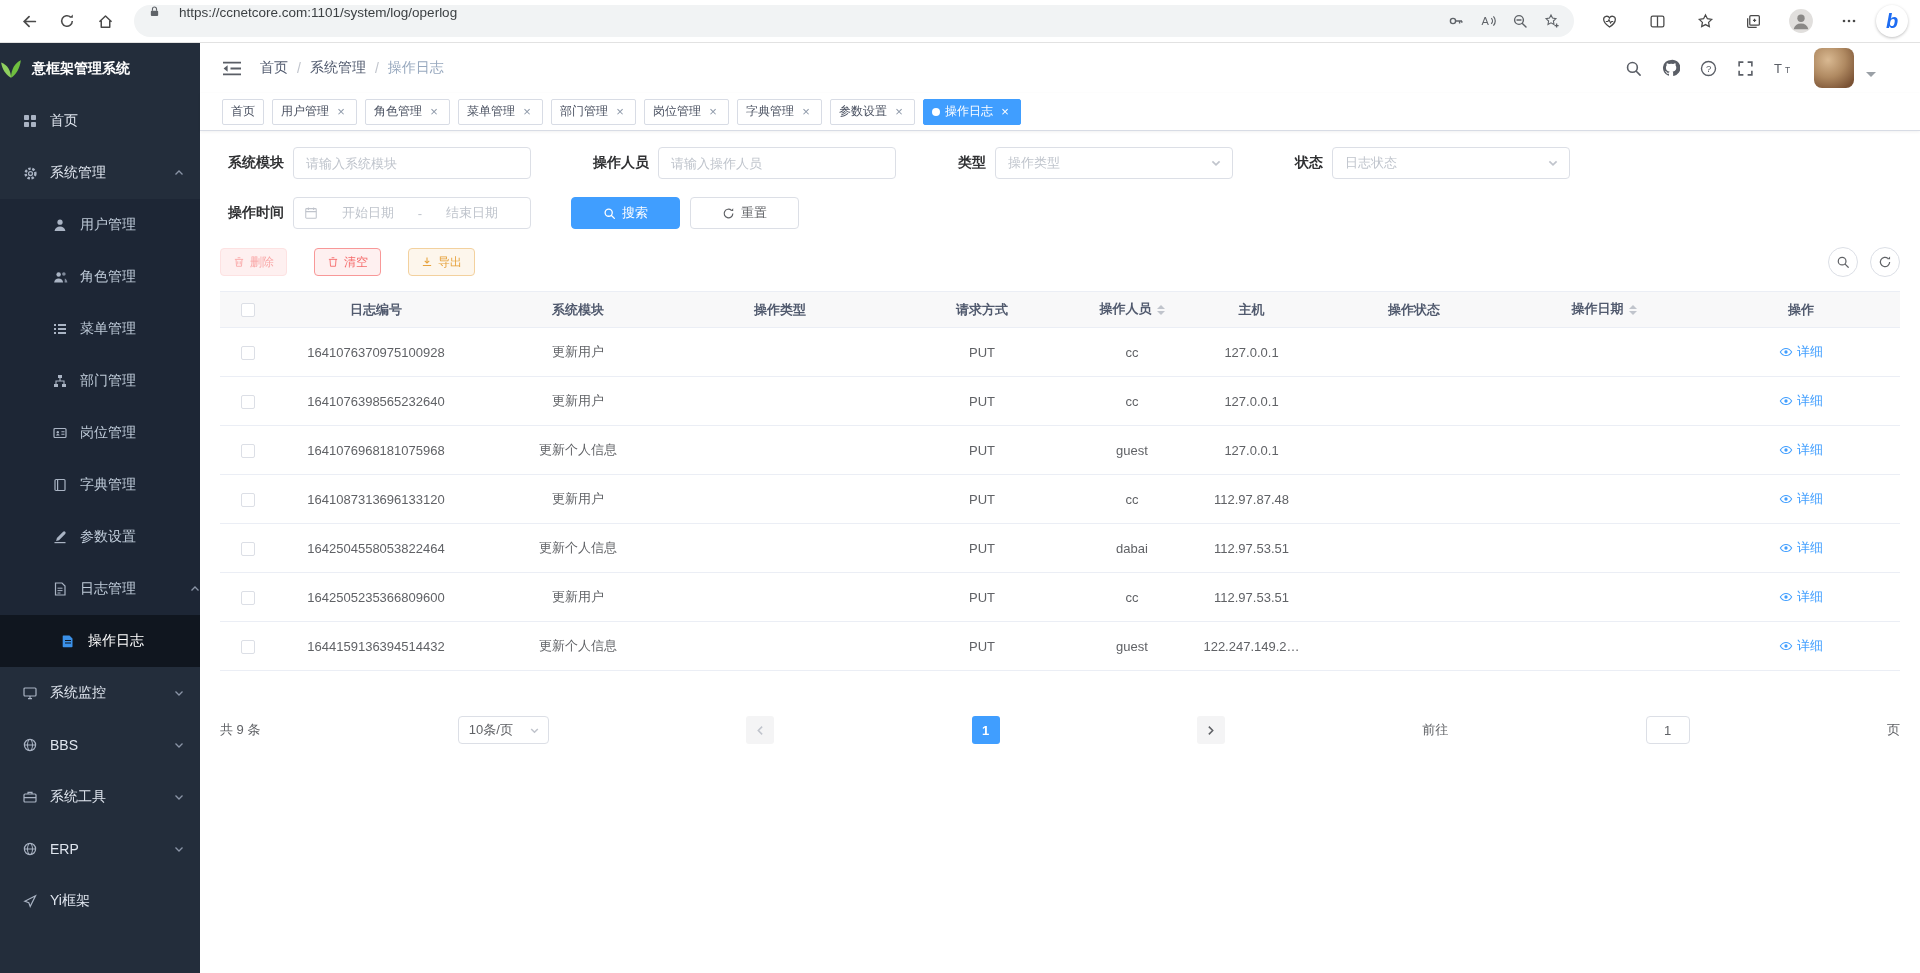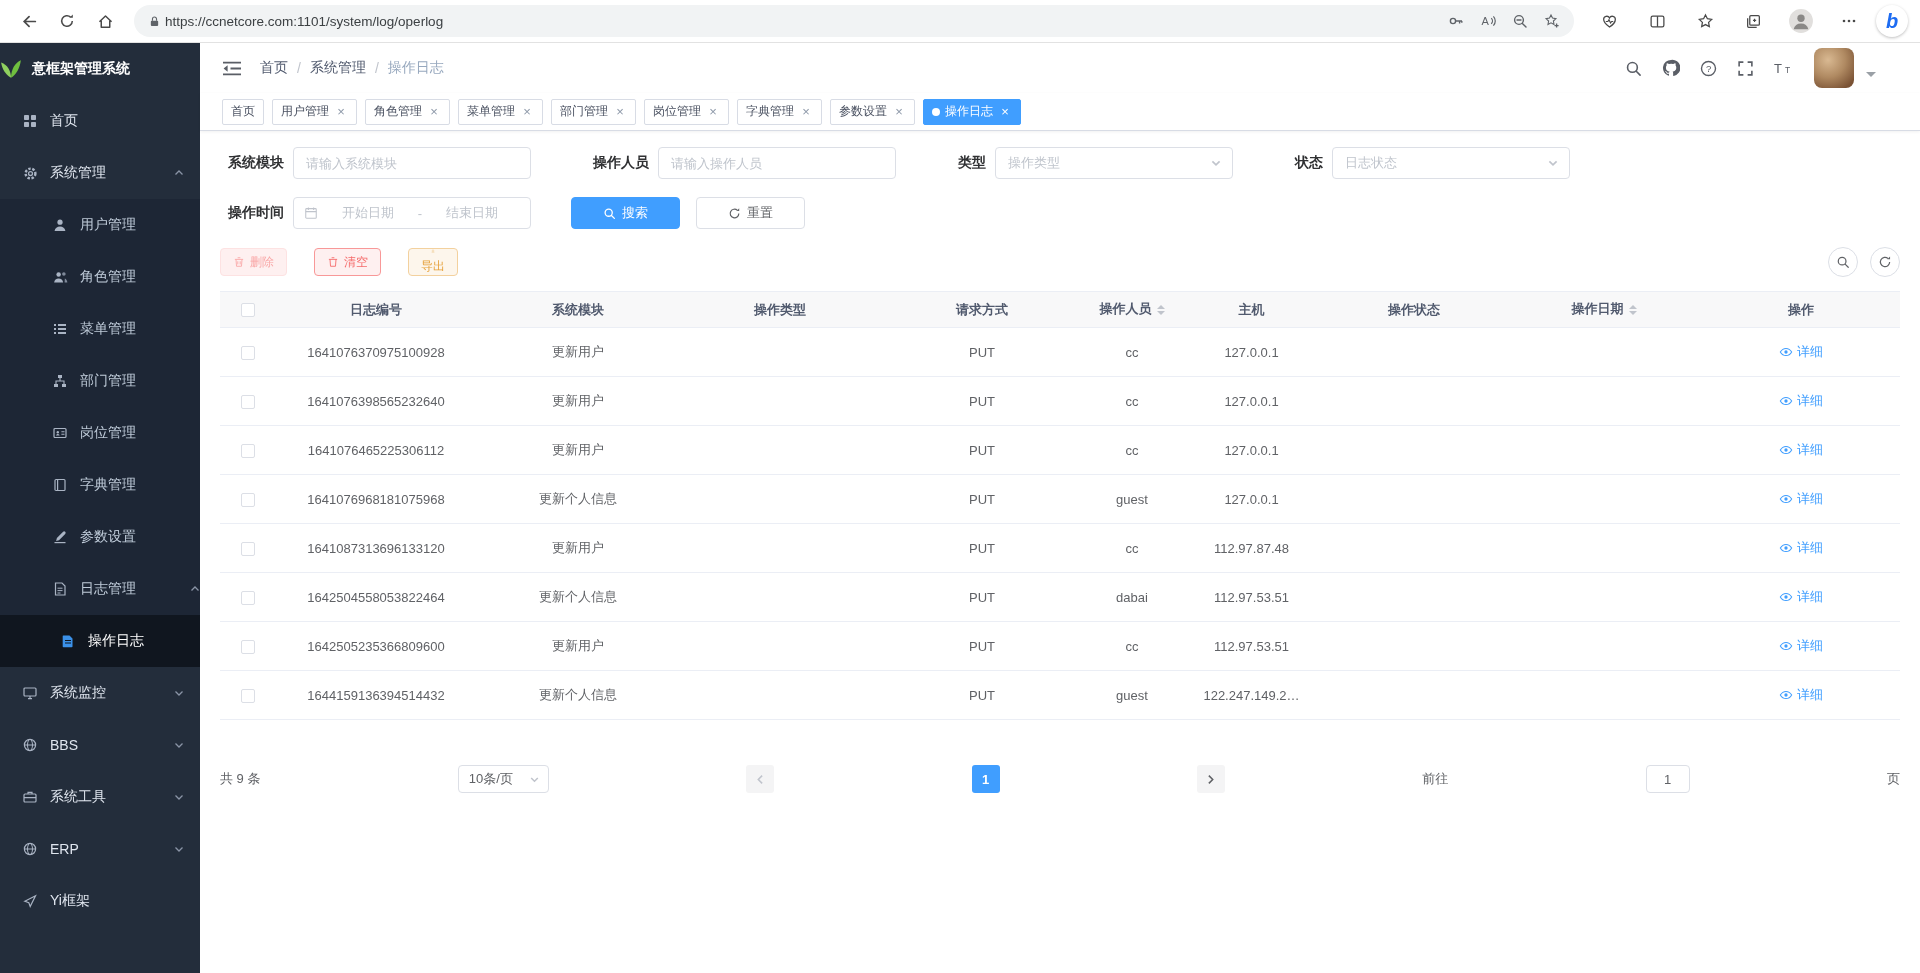--- a/index.html
+++ b/index.html
@@ -3,21 +3,21 @@
 <meta charset="utf-8">
 <style>
   * { box-sizing: border-box; margin: 0; padding: 0; }
   html,body { width:1920px; height:973px; overflow:hidden; }
   body { font-family: "Liberation Sans", "DejaVu Sans", sans-serif; background:#fff; }
   .screen { width:1920px; height:973px; display:flex; flex-direction:column; overflow:hidden; }
 
   
   .browser-bar { height:43px; flex:0 0 43px; background:#fff; border-bottom:1px solid #e2e2e2; display:flex; align-items:center; padding:0 12px; gap:4px; }
   .nav-btn { width:34px; height:34px; border-radius:6px; display:flex; align-items:center; justify-content:center; color:#4a4a4a; cursor:pointer; flex:0 0 auto; }
-  .address-bar { flex:1 1 auto; height:32px; background:#f1f3f4; border-radius:16px; display:flex; align-items:center; padding:0 14px; margin:0 8px; gap:4px; min-width:0; }
+  .address-bar { flex:1 1 auto; height:32px; background:#f1f3f4; border-radius:16px; display:flex; padding:0 14px; margin:0 8px; gap:18px; min-width:0; }
   .addr-url { flex:1 1 auto; font-size:13.5px; color:#3c4043; white-space:nowrap; overflow:hidden; }
   .addr-icons { display:flex; align-items:center; gap:16px; color:#5f6368; }
   .bb-icons { display:flex; align-items:center; gap:14px; color:#4a4a4a; padding:0 6px; }
   .bing-btn { width:32px; height:32px; border-radius:50%; background:#fff; box-shadow:0 1px 3px rgba(0,0,0,.25); display:flex; align-items:center; justify-content:center; font-weight:700; font-style:italic; font-size:20px; color:#1d6cf2; cursor:pointer; flex:0 0 auto; }
   .svg-i { display:block; }
 
   
   .app { flex:1 1 auto; display:flex; min-height:0; }
 
   
@@ -67,27 +67,27 @@
   .f-label.gap { margin-left:62px; }
   .f-input { width:238px; height:32px; border:1px solid #dcdfe6; border-radius:4px; padding:0 12px; font-size:13px; color:#606266; outline:none; background:#fff; font-family:inherit; }
   .f-input::placeholder { color:#bfc4cc; }
   .f-select { width:238px; height:32px; border:1px solid #dcdfe6; border-radius:4px; background:#fff; display:flex; align-items:center; justify-content:space-between; padding:0 10px 0 12px; font-size:13px; color:#bfc4cc; cursor:pointer; }
   .f-date { width:238px; height:32px; border:1px solid #dcdfe6; border-radius:4px; background:#fff; display:flex; align-items:center; padding:0 10px; gap:2px; font-size:13px; color:#bfc4cc; cursor:pointer; }
   .f-date .ph { flex:1; text-align:center; }
   .f-date .cal { color:#c0c4cc; display:flex; }
 
   .btn { height:32px; border-radius:4px; font-size:13px; display:inline-flex; align-items:center; gap:6px; cursor:pointer; font-family:inherit; padding:0 31px; }
   .btn-primary { margin-left:40px; background:#409eff; border:1px solid #409eff; color:#fff; }
-  .btn-plain { margin-left:16px; background:#fff; border:1px solid #dcdfe6; color:#606266;text-align:right; }
+  .btn-plain { margin-left:10px; background:#fff; border:1px solid #dcdfe6; color:#606266;text-align:right; }
 
   .toolbar { display:flex; align-items:center; margin-top:10px; }
   .t-btn { height:28px; padding:0 12px; border-radius:4px; font-size:12px; display:inline-flex; align-items:center; gap:5px; cursor:pointer; margin-right:27px; font-family:inherit; }
   .t-del { background:#fef0f0; border:1px solid #fde2e2; color:#f9a7a7; cursor:not-allowed; }
   .t-clear { background:#fef0f0; border:1px solid #f89898; color:#f56c6c; }
-  .t-export { background:#fdf6ec; border:1px solid #f3d19e; color:#e6a23c;flex-direction:column; }
+  .t-export { background:#fdf6ec; border:1px solid #f3d19e; color:#e6a23c; }
   .toolbar-right { margin-left:auto; display:flex; gap:12px; }
   .circle-btn { width:30px; height:30px; border-radius:50%; border:1px solid #dcdfe6; background:#fff; color:#606266; display:flex; align-items:center; justify-content:center; cursor:pointer; }
 
   .log-table { width:100%; border-collapse:collapse; table-layout:fixed; margin-top:14px; }
   .log-table thead th { height:36px; background:#f8f8f9; color:#515a6e; font-size:13px; font-weight:700; border-bottom:1px solid #ebeef5; border-top:1px solid #ebeef5; text-align:center; white-space:nowrap; }
   .log-table tbody td { height:49px; font-size:13px; color:#606266; border-bottom:1px solid #ebeef5; text-align:center; white-space:nowrap; overflow:hidden; text-overflow:ellipsis; }
   .checkbox { display:inline-block; width:14px; height:14px; border:1px solid #dcdfe6; border-radius:2px; background:#fff; vertical-align:middle; cursor:pointer; }
   .sort { display:inline-flex; flex-direction:column; margin-left:5px; vertical-align:middle; cursor:pointer; }
   .sort .up { width:0; height:0; border:4px solid transparent; border-bottom-color:#c0c4cc; margin-bottom:2px; }
   .sort .dn { width:0; height:0; border:4px solid transparent; border-top-color:#c0c4cc; }
@@ -664,40 +664,20 @@
                   <span class="detail-link">
                     <svg width="14" height="14" viewBox="0 0 16 16">
                       <path d="M1.5 8S4 3.9 8 3.9 14.5 8 14.5 8 12 12.1 8 12.1 1.5 8 1.5 8z" fill="none" stroke="currentColor" stroke-width="1.2"></path>
                       <circle cx="8" cy="8" r="1.9" fill="currentColor"></circle>
                     </svg>
                     <span>详细</span>
                   </span>
                 </td>
               </tr>
 
-              <tr>
-                <td><span class="checkbox"></span></td>
-                <td>1641076465225306112</td>
-                <td>更新用户</td>
-                <td></td>
-                <td>PUT</td>
-                <td>cc</td>
-                <td>127.0.0.1</td>
-                <td></td>
-                <td></td>
-                <td>
-                  <span class="detail-link">
-                    <svg width="14" height="14" viewBox="0 0 16 16">
-                      <path d="M1.5 8S4 3.9 8 3.9 14.5 8 14.5 8 12 12.1 8 12.1 1.5 8 1.5 8z" fill="none" stroke="currentColor" stroke-width="1.2"></path>
-                      <circle cx="8" cy="8" r="1.9" fill="currentColor"></circle>
-                    </svg>
-                    <span>详细</span>
-                  </span>
-                </td>
-              </tr>
 
               <tr>
                 <td><span class="checkbox"></span></td>
                 <td>1641076968181075968</td>
                 <td>更新个人信息</td>
                 <td></td>
                 <td>PUT</td>
                 <td>guest</td>
                 <td>127.0.0.1</td>
                 <td></td>

